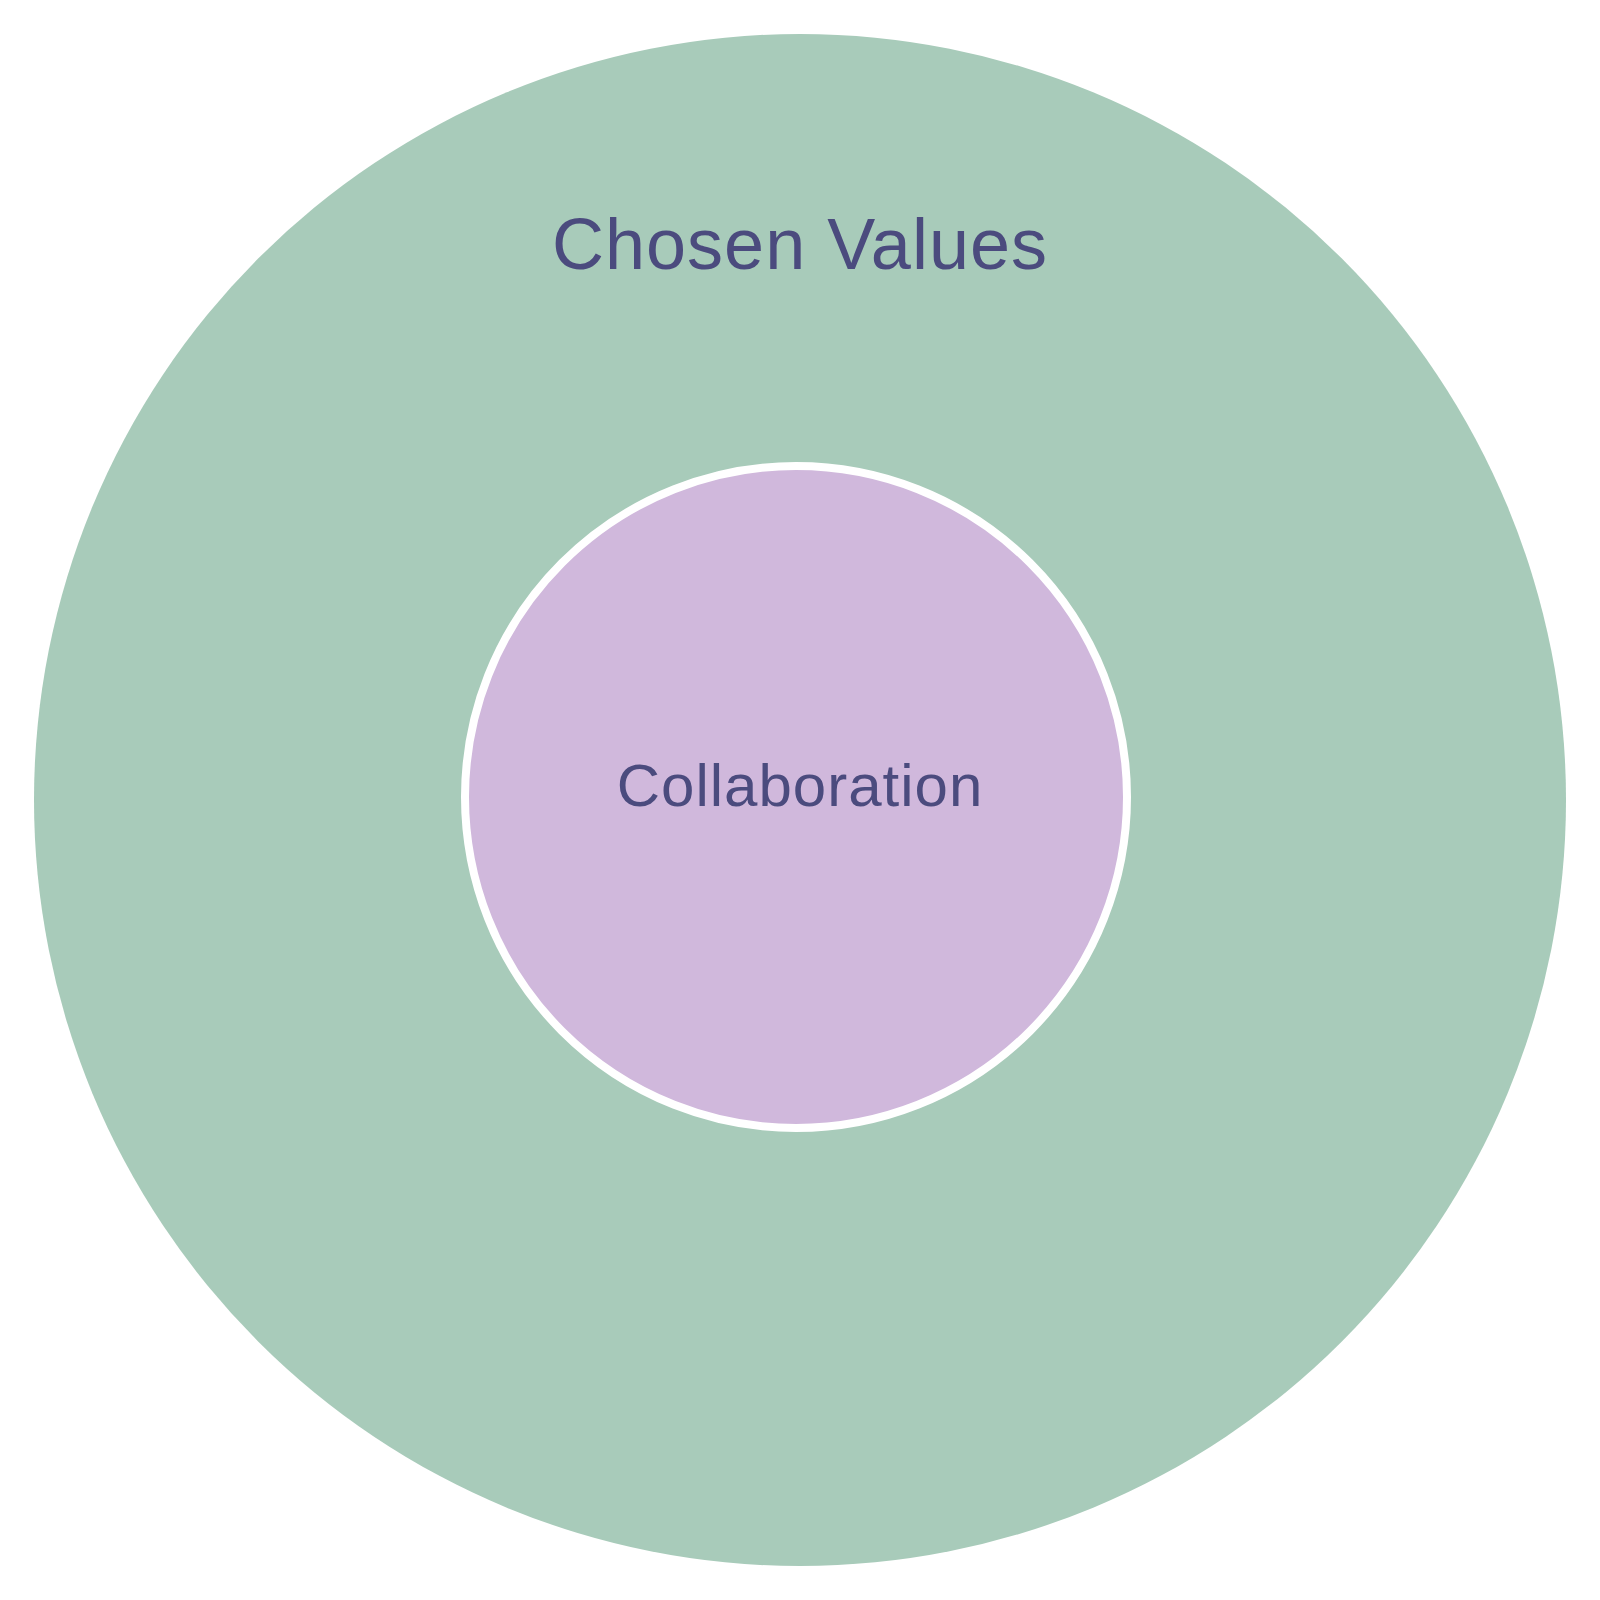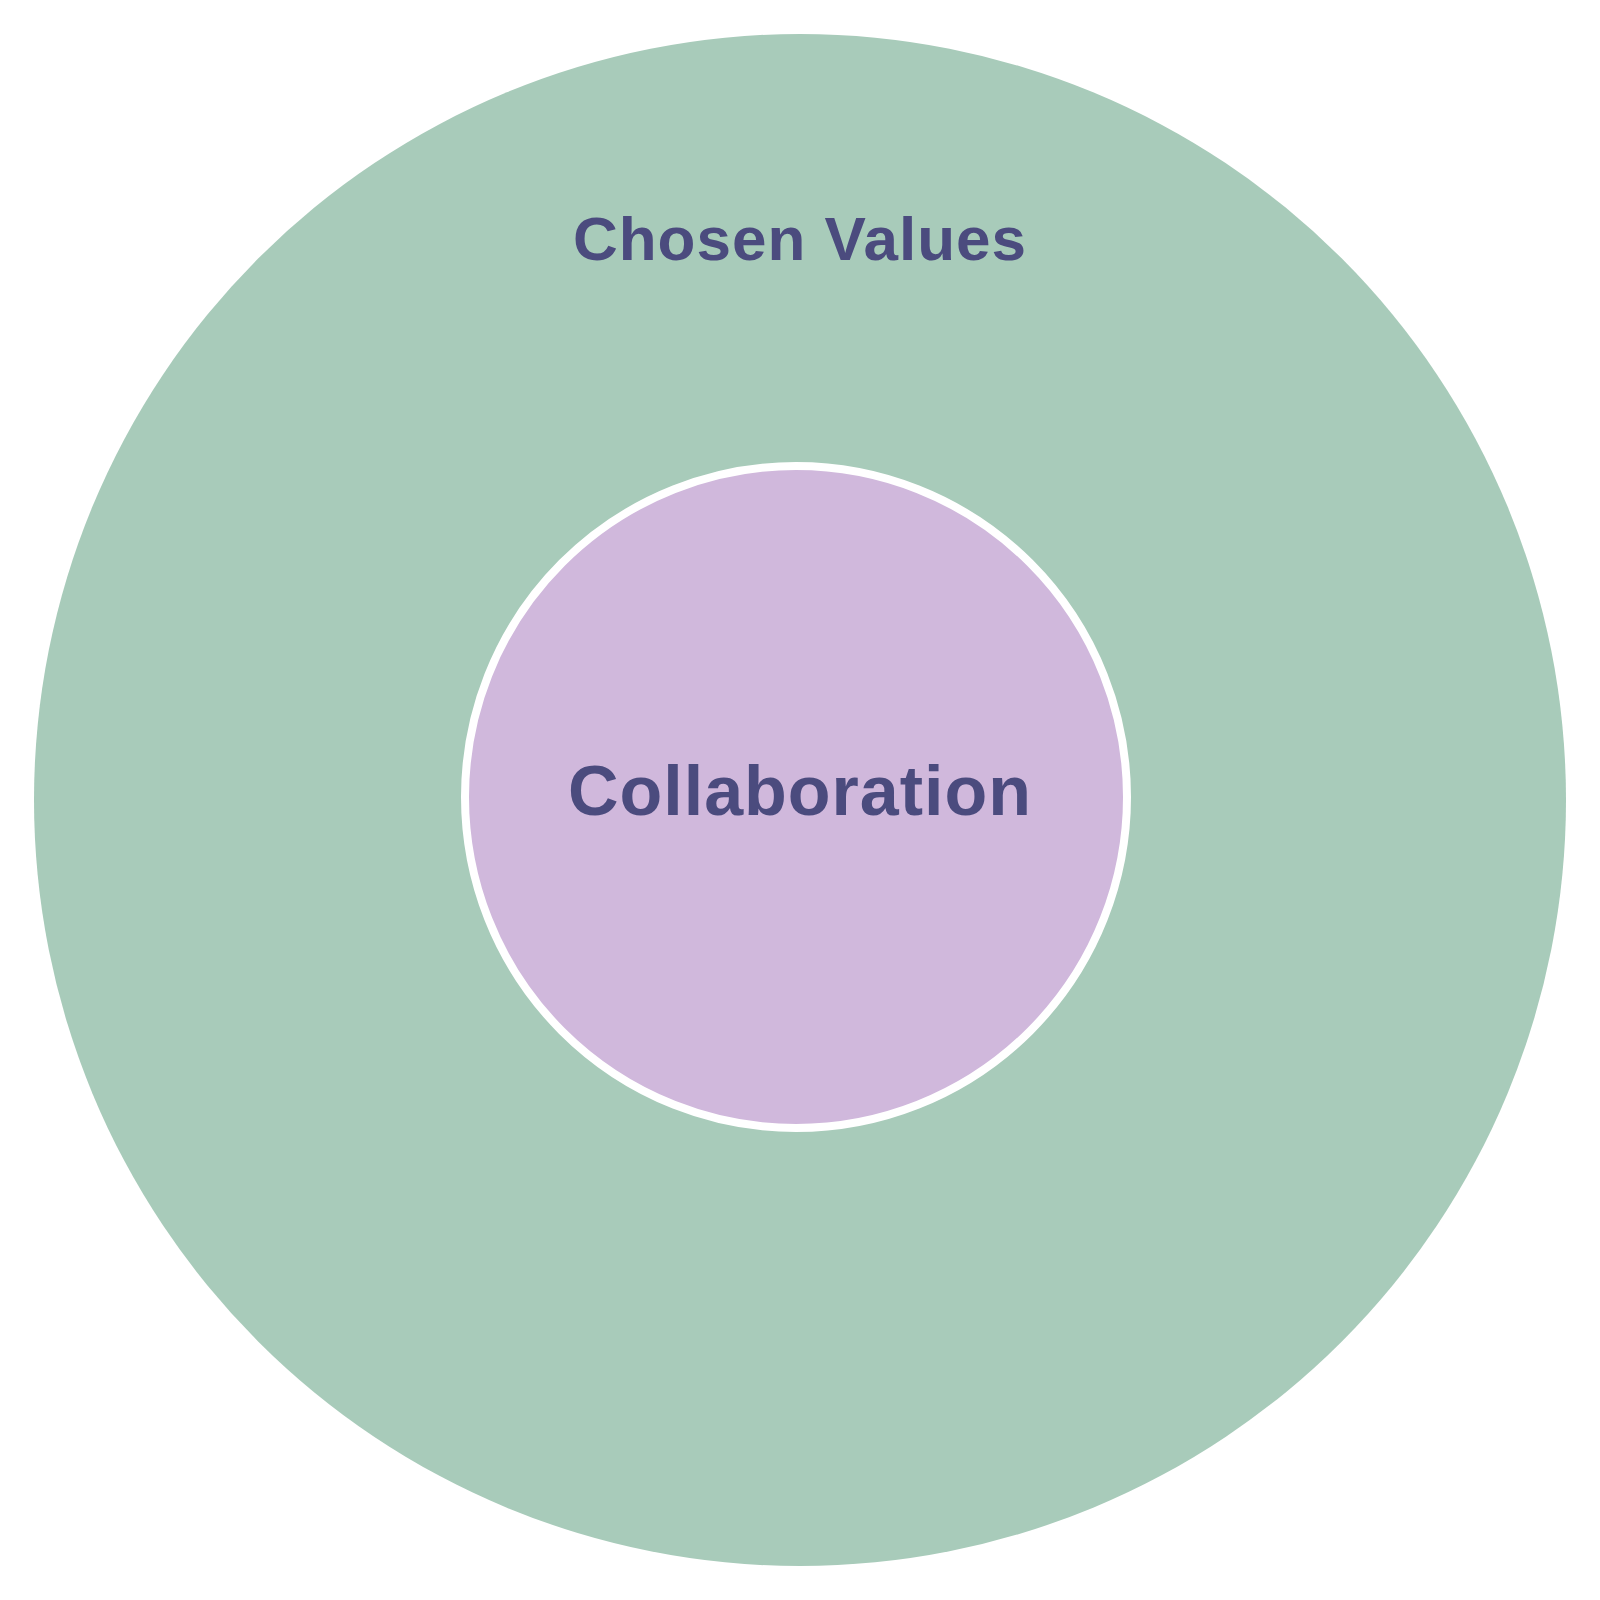--- a/index.html
+++ b/index.html
@@ -22,22 +22,22 @@
       height: 1532px;
       border-radius: 50%;
       background: #a8cbba;
     }
     .outer-label {
       position: absolute;
       left: 0;
       width: 1600px;
       top: 208px;
       text-align: center;
-      font-size: 62px;
-      font-weight: 700;
+      font-size: 72px;
+      font-weight: 400;
       color: #4b4b7e;
       letter-spacing: 1px;
       line-height: 1;
     }
     .inner-circle {
       position: absolute;
       left: 461px;
       top: 462px;
       width: 670px;
       height: 670px;
@@ -45,22 +45,22 @@
       background: #d0b8dc;
       border: 8px solid #ffffff;
       box-sizing: border-box;
     }
     .inner-label {
       position: absolute;
       left: 0;
       width: 1600px;
       top: 756px;
       text-align: center;
-      font-size: 70px;
-      font-weight: 700;
+      font-size: 60px;
+      font-weight: 400;
       color: #4b4b7e;
       letter-spacing: 1px;
       line-height: 1;
     }
   </style>
 </head>
 <body>
 
 <div class="outer-circle"></div>
 <div class="outer-label">Chosen Values</div>

